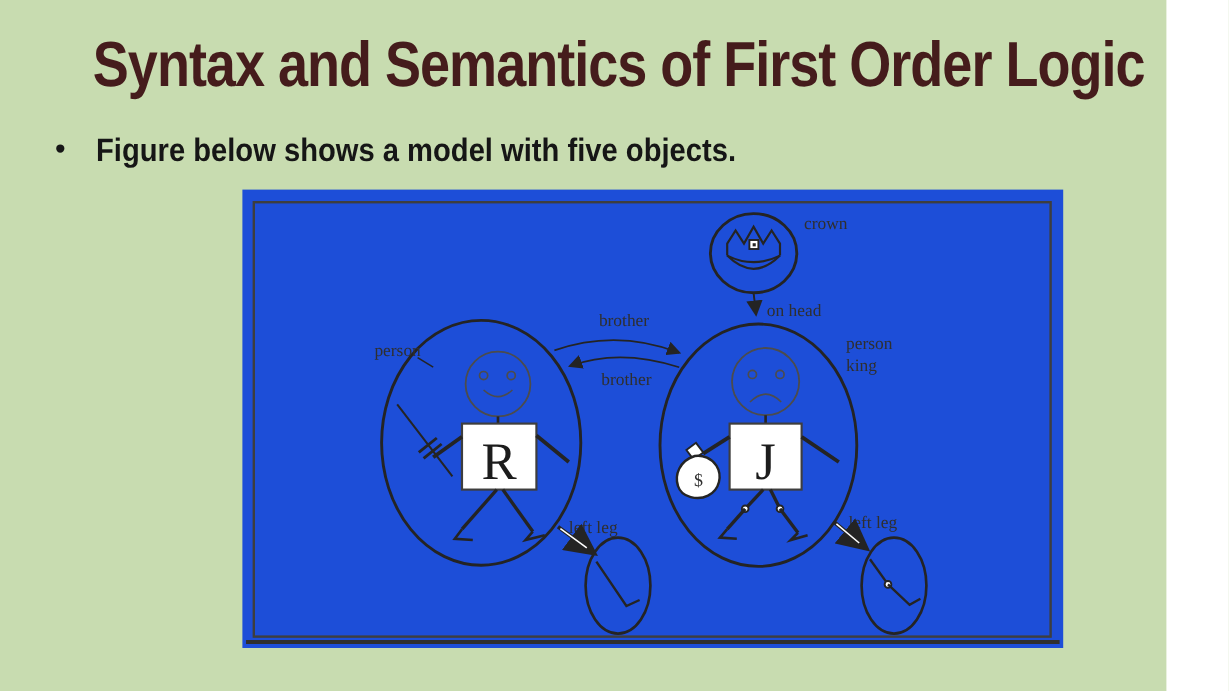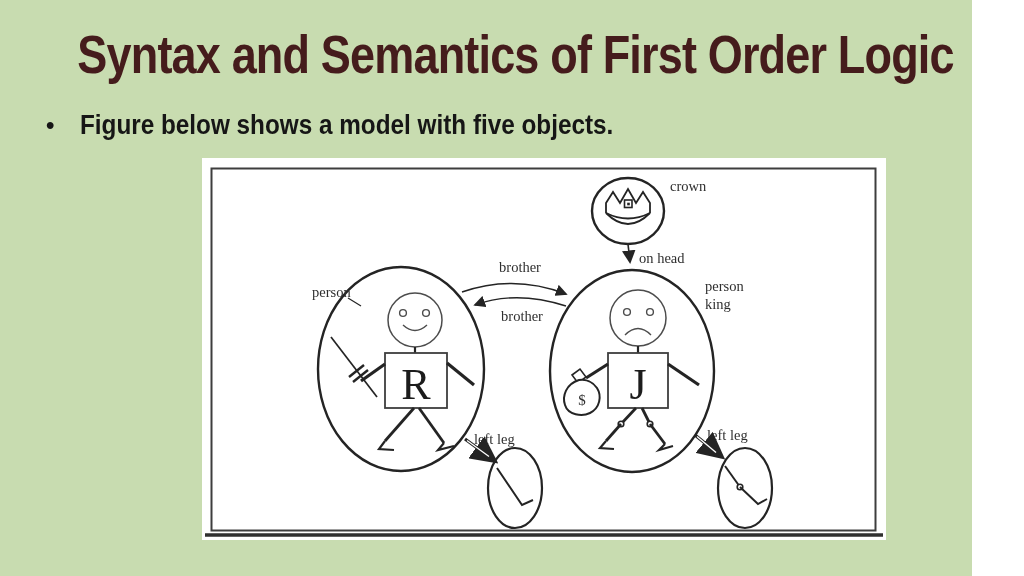--- a/index.html
+++ b/index.html
@@ -40,21 +40,21 @@
     font-size:27px;font-weight:700;
     line-height:34px;
     transform:scaleX(0.9);
     transform-origin:left center;
     white-space:nowrap;
   }
   .figure-box{
     position:absolute;
     left:202px;top:158px;
     width:684px;height:382px;
-    background:#ffffff;
+    background:#1d4ed8;
   }
   .figure-box svg{display:block;}
   svg text{
     font-family:"Liberation Serif","DejaVu Serif",serif;
     fill:#2f2f2f;
     font-size:14.5px;
   }
   svg .initial{
     font-size:44px;
     fill:#1c1c1c;

